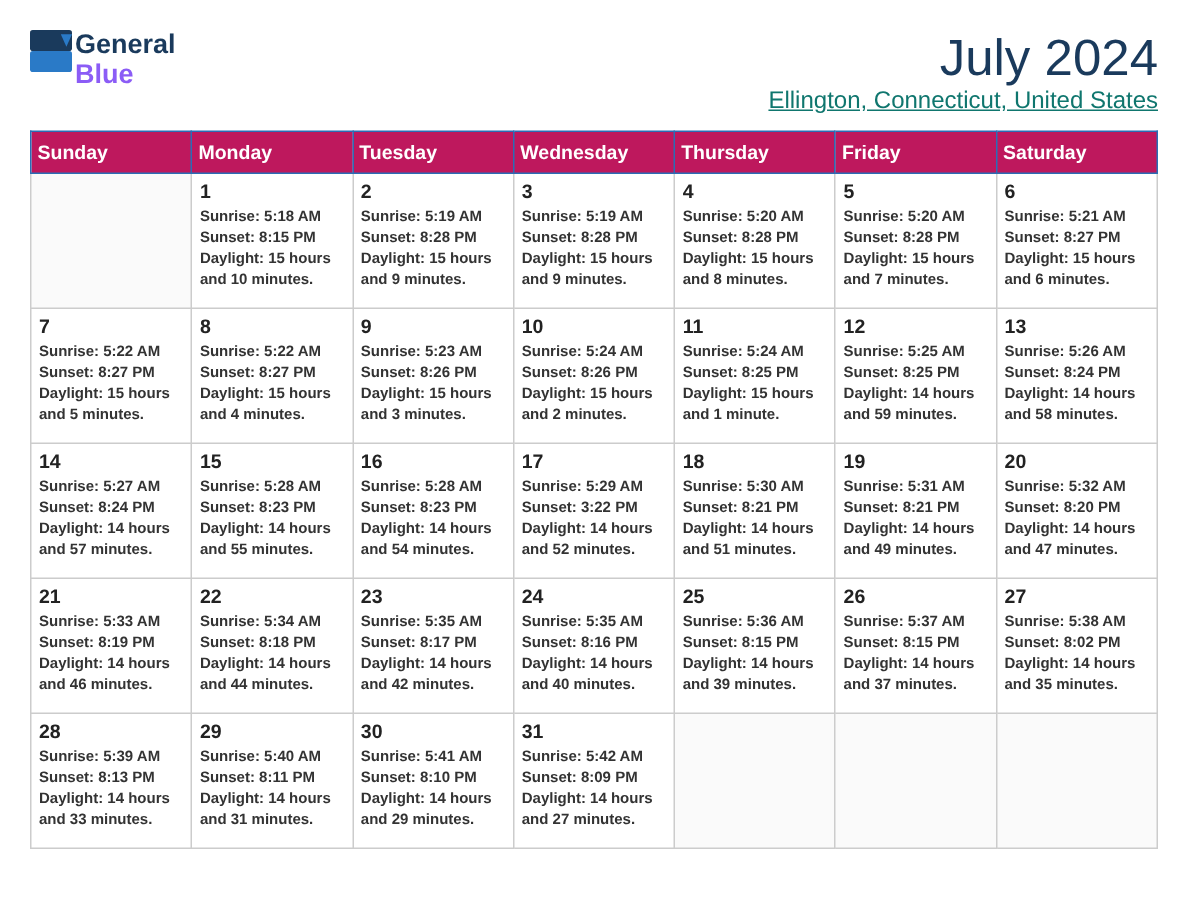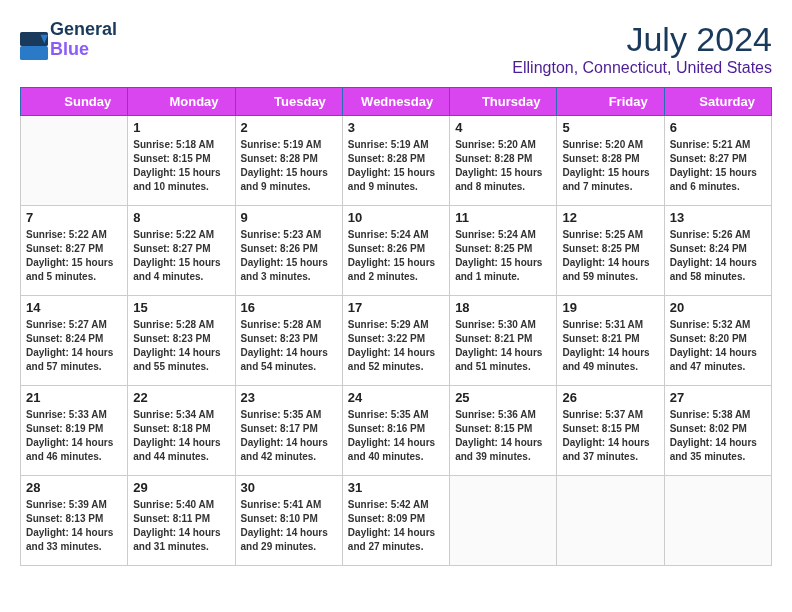--- a/index.html
+++ b/index.html
@@ -11,21 +11,21 @@
       padding: 20px;
     }
     .header-section {
       display: flex;
       justify-content: space-between;
       align-items: flex-start;
       margin-bottom: 10px;
     }
     .logo {
       display: flex;
-      align-items: flex-end;
+      align-items: flex-start;
     }
     .logo-text {
       font-size: 18px;
       font-weight: bold;
       color: #1a3a5c;
       line-height: 1.1;
     }
     .logo-text .blue { color: #8b5cf6; }
     .logo-icon {
       width: 28px;
@@ -35,32 +35,33 @@
     .title-area {
       text-align: right;
     }
     .month-title {
       font-size: 34px;
       color: #1a3a5c;
       font-weight: normal;
     }
     .location-title {
       font-size: 16px;
-      color: #4c1d95;
+      color: #0f766e;
+      text-decoration: underline;
     }
     .calendar-table {
       width: 100%;
       border-collapse: collapse;
       font-size: 11px;
     }
     .calendar-table thead th {
-      background-color: #d946ef;
+      background-color: #be185d;
       color: #fff;
-      padding: 6px 16px;
-      text-align: right;
+      padding: 6px 4px;
+      text-align: left;
       font-size: 13px;
       font-weight: bold;
       border: 1px solid #2a6db5;
     }
     .calendar-table td {
       border: 1px solid #ccc;
       vertical-align: top;
       padding: 4px 5px;
       width: calc(100% / 7);
       min-height: 80px;

